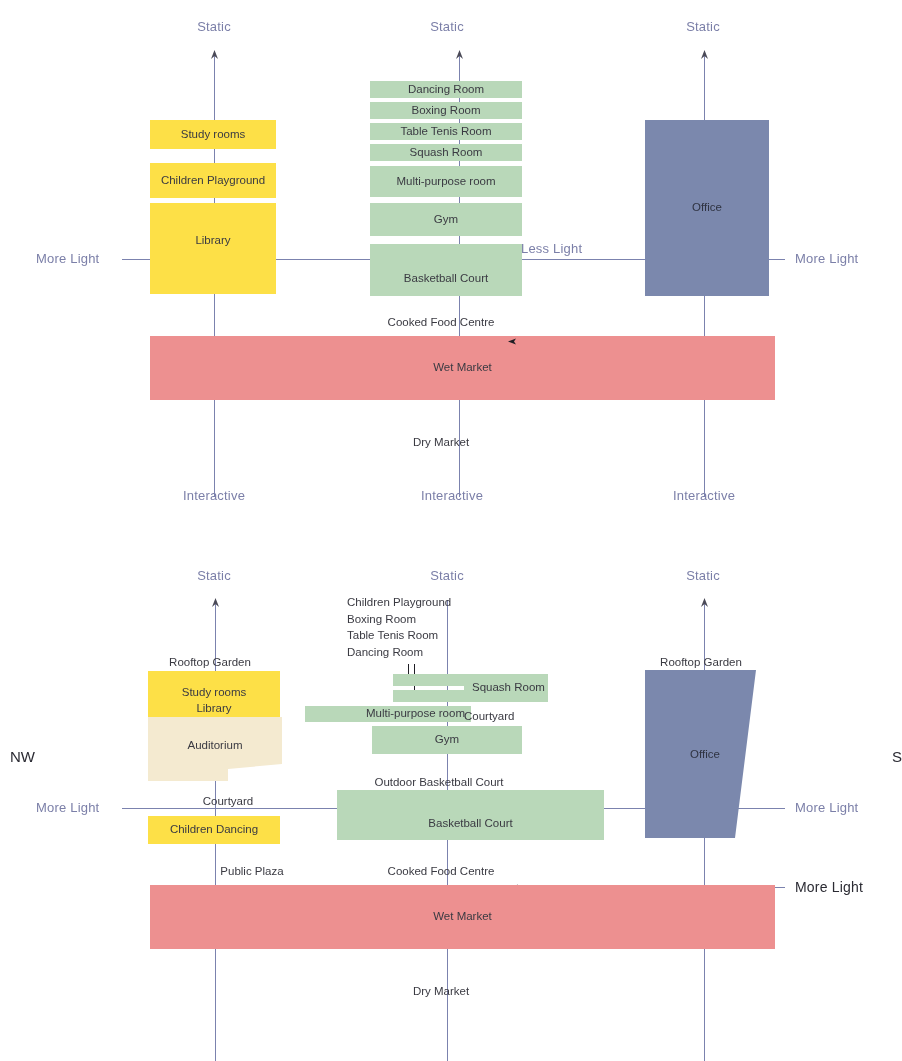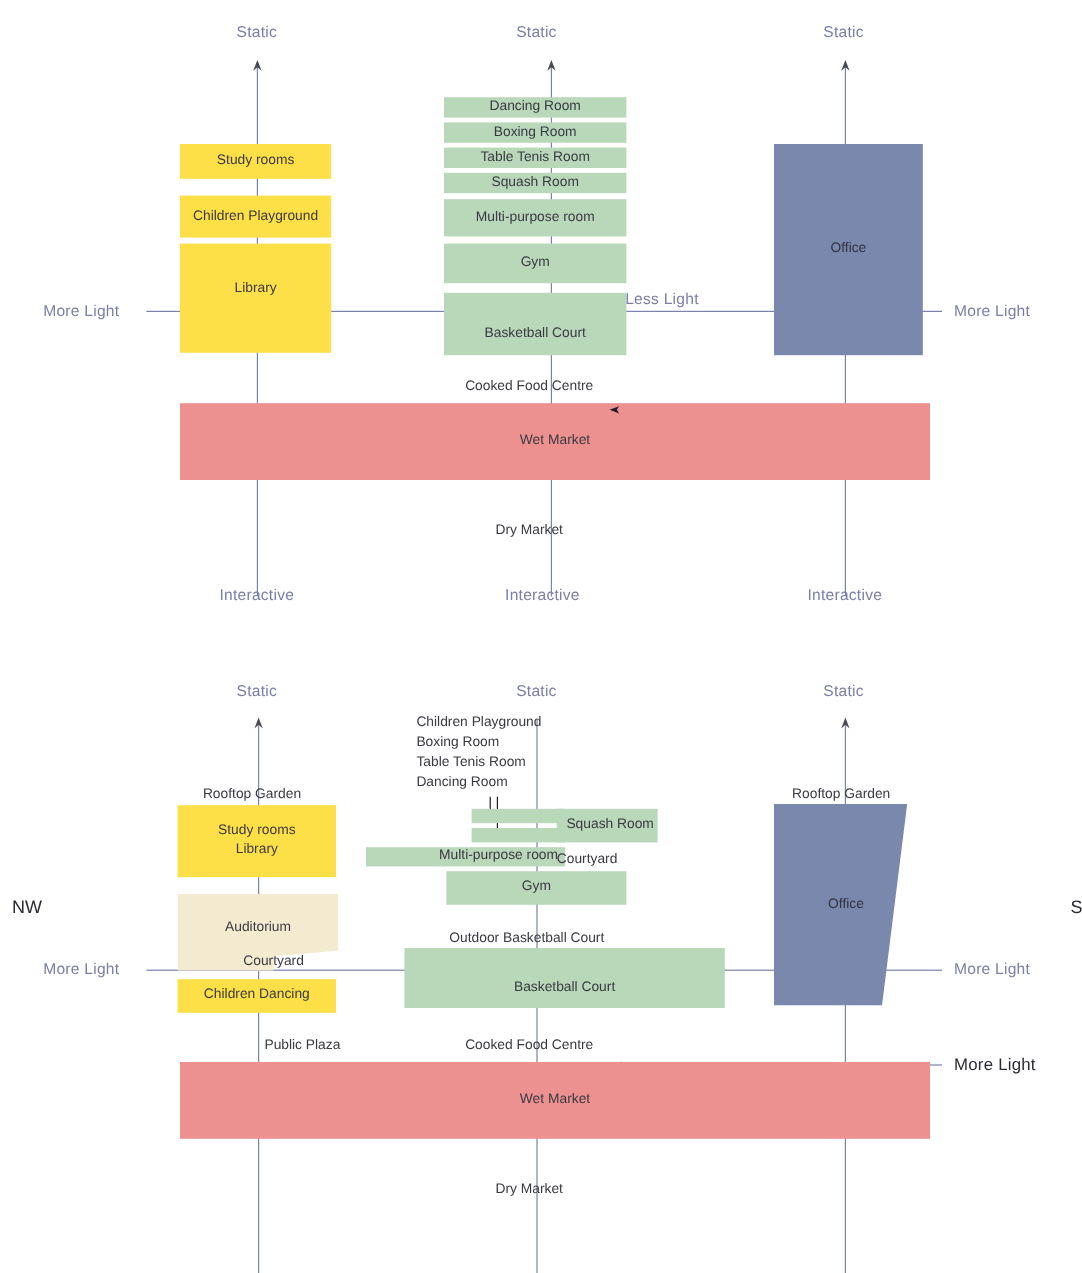--- a/index.html
+++ b/index.html
@@ -177,21 +177,21 @@
     <path d="M0 4.5 L8 1.5 L6 4.5 L8 7.5 Z" fill="#1e1e24"></path>
   </svg>
 
   <div class="free-label center" style="left:210px;top:126px;">Rooftop Garden</div>
 
   <div class="block yellow stack" style="left:148px;top:141px;width:132px;height:60px;">
     <span>Study rooms</span>
     <span>Library</span>
   </div>
 
-  <div class="poly" style="left:148px;top:215px;width:158px;height:64px;">
+  <div class="poly" style="left:148px;top:187px;width:158px;height:64px;">
     <svg width="134" height="64" viewBox="0 0 134 64">
       <path d="M0 0 L134 0 L134 47 L80 52 L80 64 L0 64 Z" fill="#f4ead0"></path>
     </svg>
     <span class="free-label" style="left:0;top:22px;width:134px;text-align:center;display:block;position:absolute;">Auditorium</span>
   </div>
 
   <div class="free-label center" style="left:228px;top:265px;">Courtyard</div>
 
   <div class="block yellow" style="left:148px;top:286px;width:132px;height:28px;">
     <span>Children Dancing</span>

